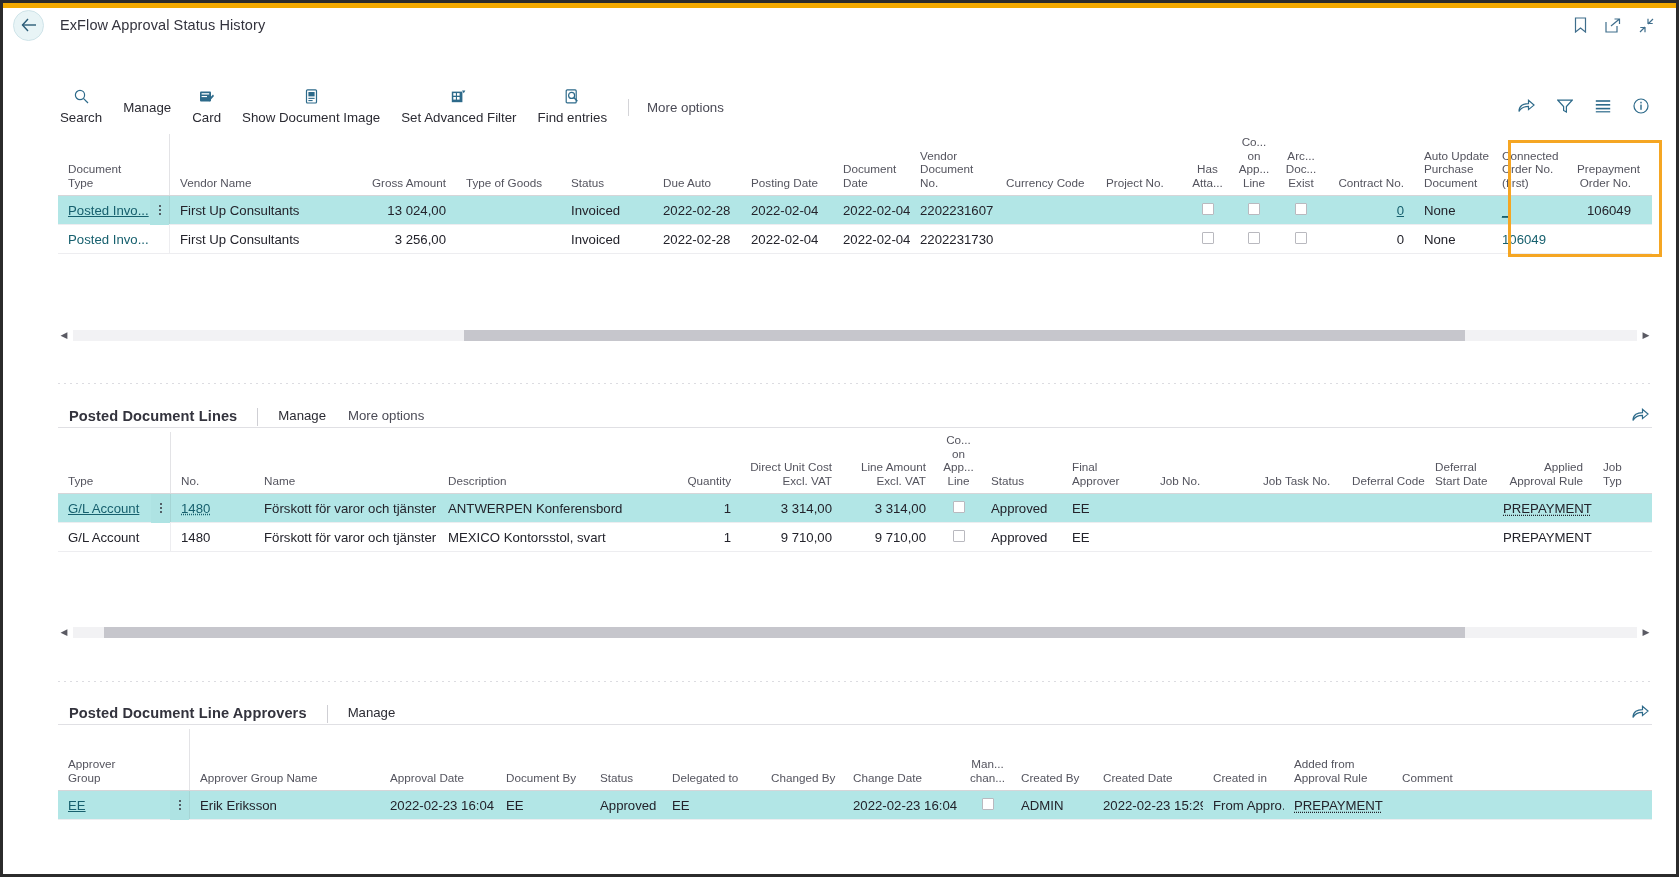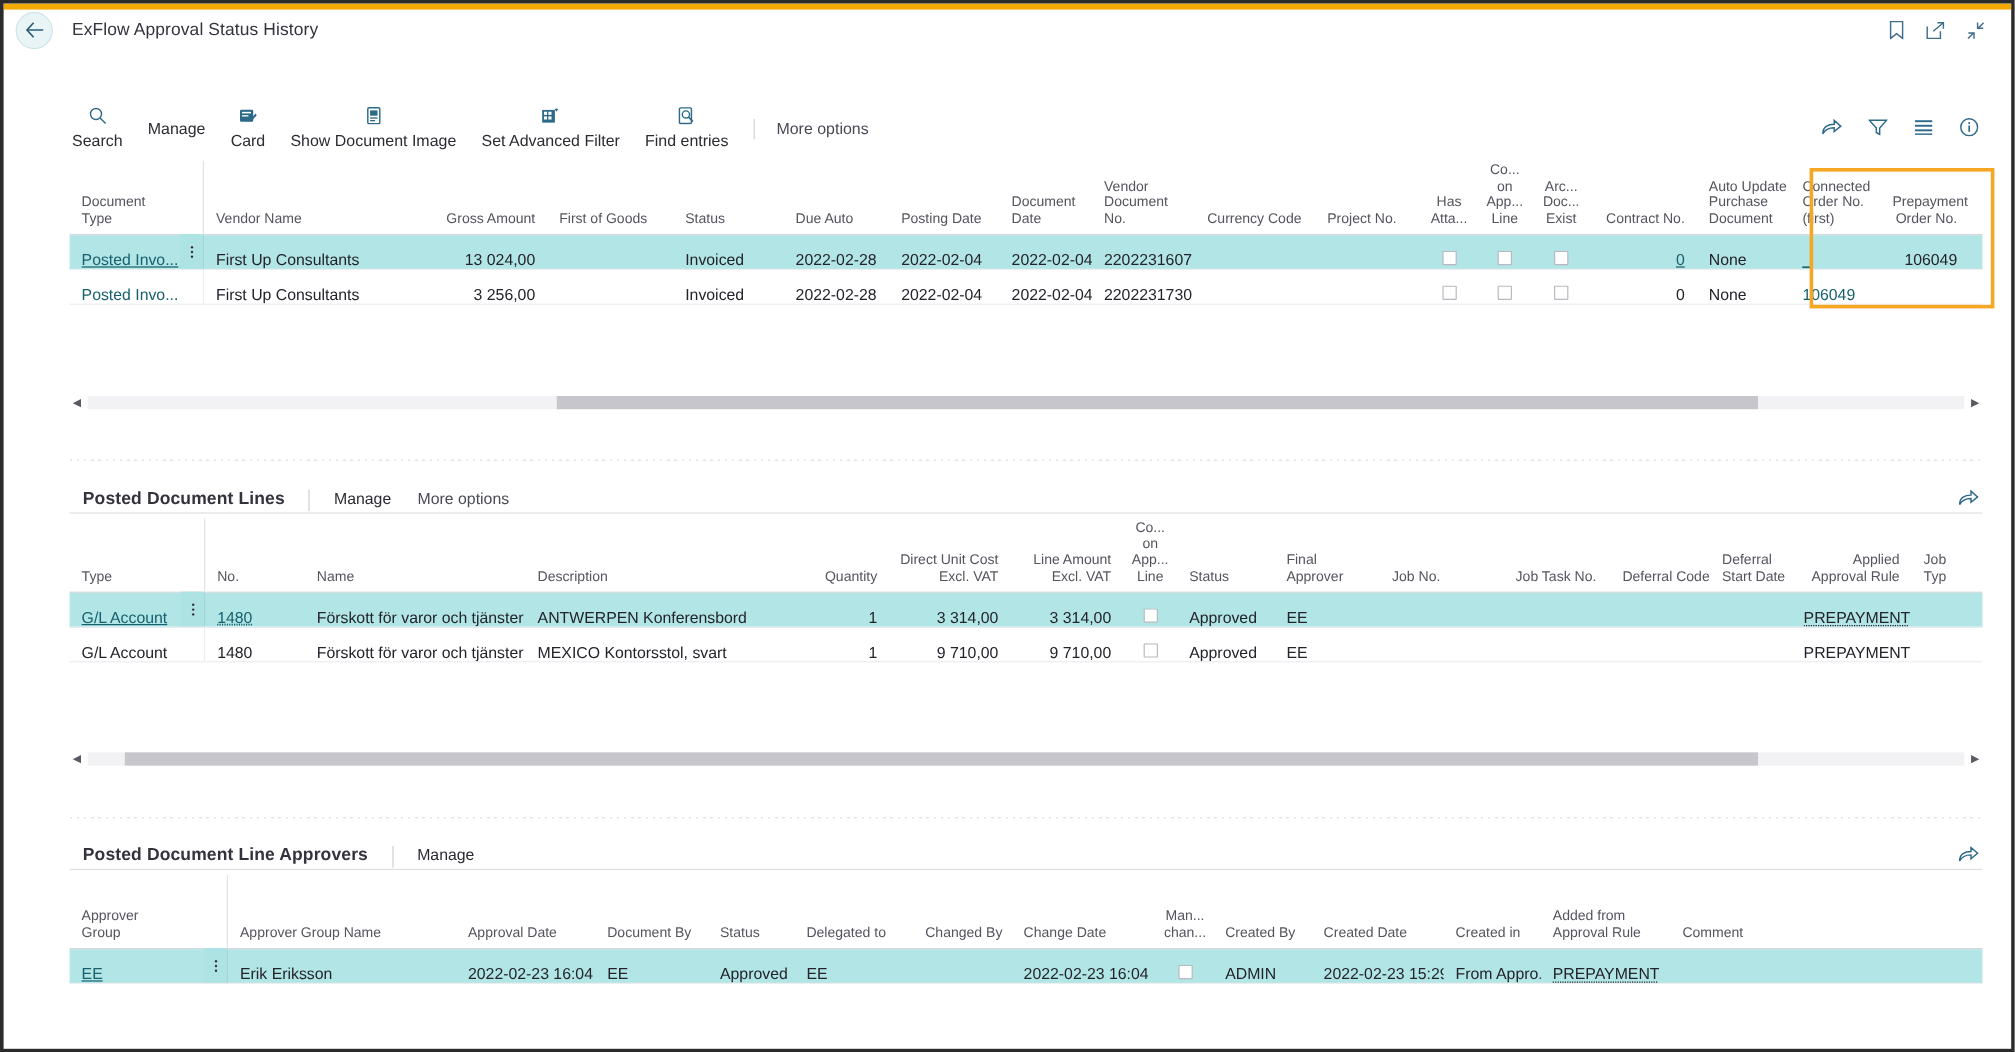--- a/index.html
+++ b/index.html
@@ -69,21 +69,21 @@
     display: flex; align-items: flex-end;
     border-bottom: 1px solid #d6d6d9;
     height: 62px;
     background: #fff;
   }
   .grid-head .cell {
     font-size: 11.7px; color: #54545e; line-height: 13.4px;
     padding-bottom: 6px; white-space: pre-line;
   }
   .grid-row {
-    display: flex; align-items: flex-end; height: 29px;
+    display: flex; align-items: center; height: 29px;
     border-bottom: 1px solid #ededf0;
     font-size: 13.2px; color: #23232b;
   }
   .grid-row.sel { background: #b2e6e6; }
   .grid-row .cell { overflow: hidden; white-space: nowrap; }
   .cell.num { text-align: right; }
   .cell.ctr { text-align: center; }
   .lnk { color: #17606e; text-decoration: underline; cursor: pointer; }
   .lnk-d {
     color: #17606e; text-decoration: underline;
@@ -299,21 +299,21 @@
   </div>
 
   <div class="grid" id="docs-grid" style="top:131px; left:55px; right:24px;">
     <div class="grid-head" id="docs-head">
         <div class="cell" style="width: 92px; flex: 0 0 auto; padding-left: 10px; padding-right: 0px;">Document
 Type</div>
         <div style="width: 19px; flex: 0 0 auto;"></div>
         <div class="vsep"></div>
         <div class="cell" style="width: 168px; flex: 0 0 auto; padding-left: 10px; padding-right: 0px;">Vendor Name</div>
         <div class="cell num" style="width: 118px; flex: 0 0 auto; padding-left: 0px; padding-right: 10px; margin-top: 22px;">Gross Amount</div>
-        <div class="cell" style="width: 105px; flex: 0 0 auto; padding-left: 10px; padding-right: 0px;">First of Goods</div>
+        <div class="cell" style="width: 105px; flex: 0 0 auto; padding-left: 10px; padding-right: 0px;">Type of Goods</div>
         <div class="cell" style="width: 92px; flex: 0 0 auto; padding-left: 10px; padding-right: 0px;">Status</div>
         <div class="cell" style="width: 88px; flex: 0 0 auto; padding-left: 10px; padding-right: 0px;">Due Auto</div>
         <div class="cell" style="width: 92px; flex: 0 0 auto; padding-left: 10px; padding-right: 0px;">Posting Date</div>
         <div class="cell" style="width: 77px; flex: 0 0 auto; padding-left: 10px; padding-right: 0px;">Document
 Date</div>
         <div class="cell" style="width: 86px; flex: 0 0 auto; padding-left: 10px; padding-right: 0px;">Vendor
 Document
 No.</div>
         <div class="cell" style="width: 100px; flex: 0 0 auto; padding-left: 10px; padding-right: 0px;">Currency Code</div>
         <div class="cell" style="width: 88px; flex: 0 0 auto; padding-left: 10px; padding-right: 0px;">Project No.</div>

